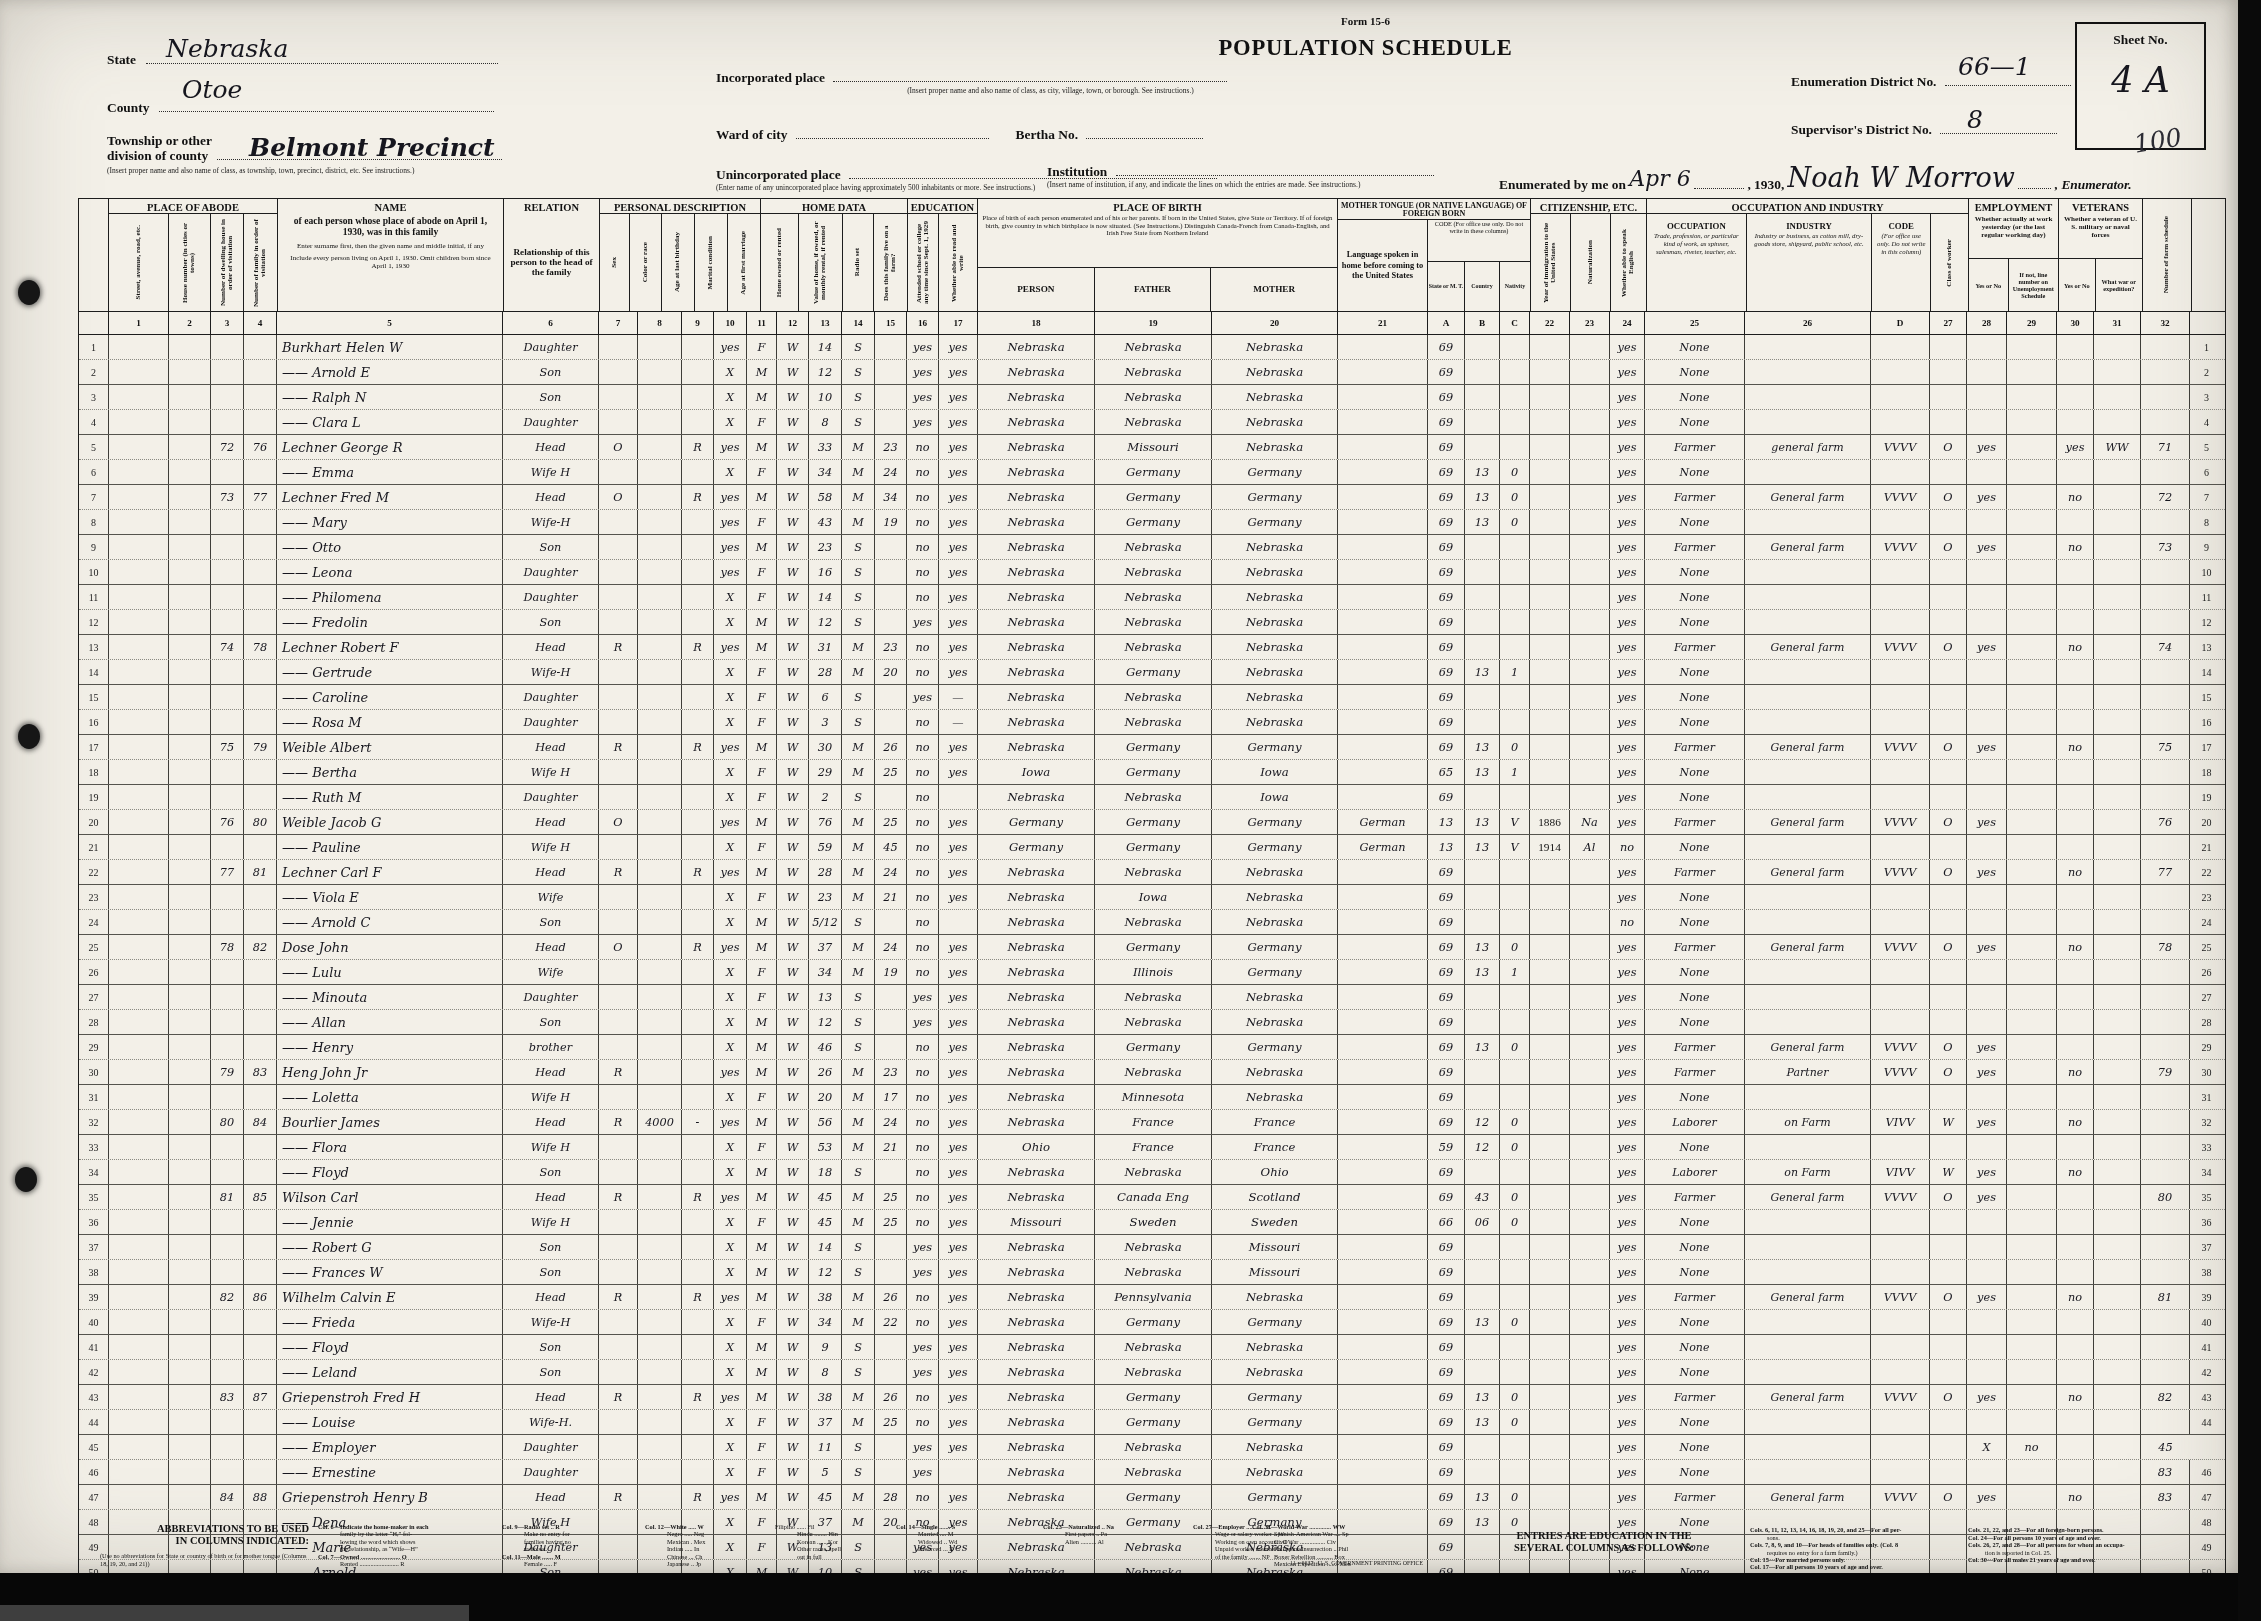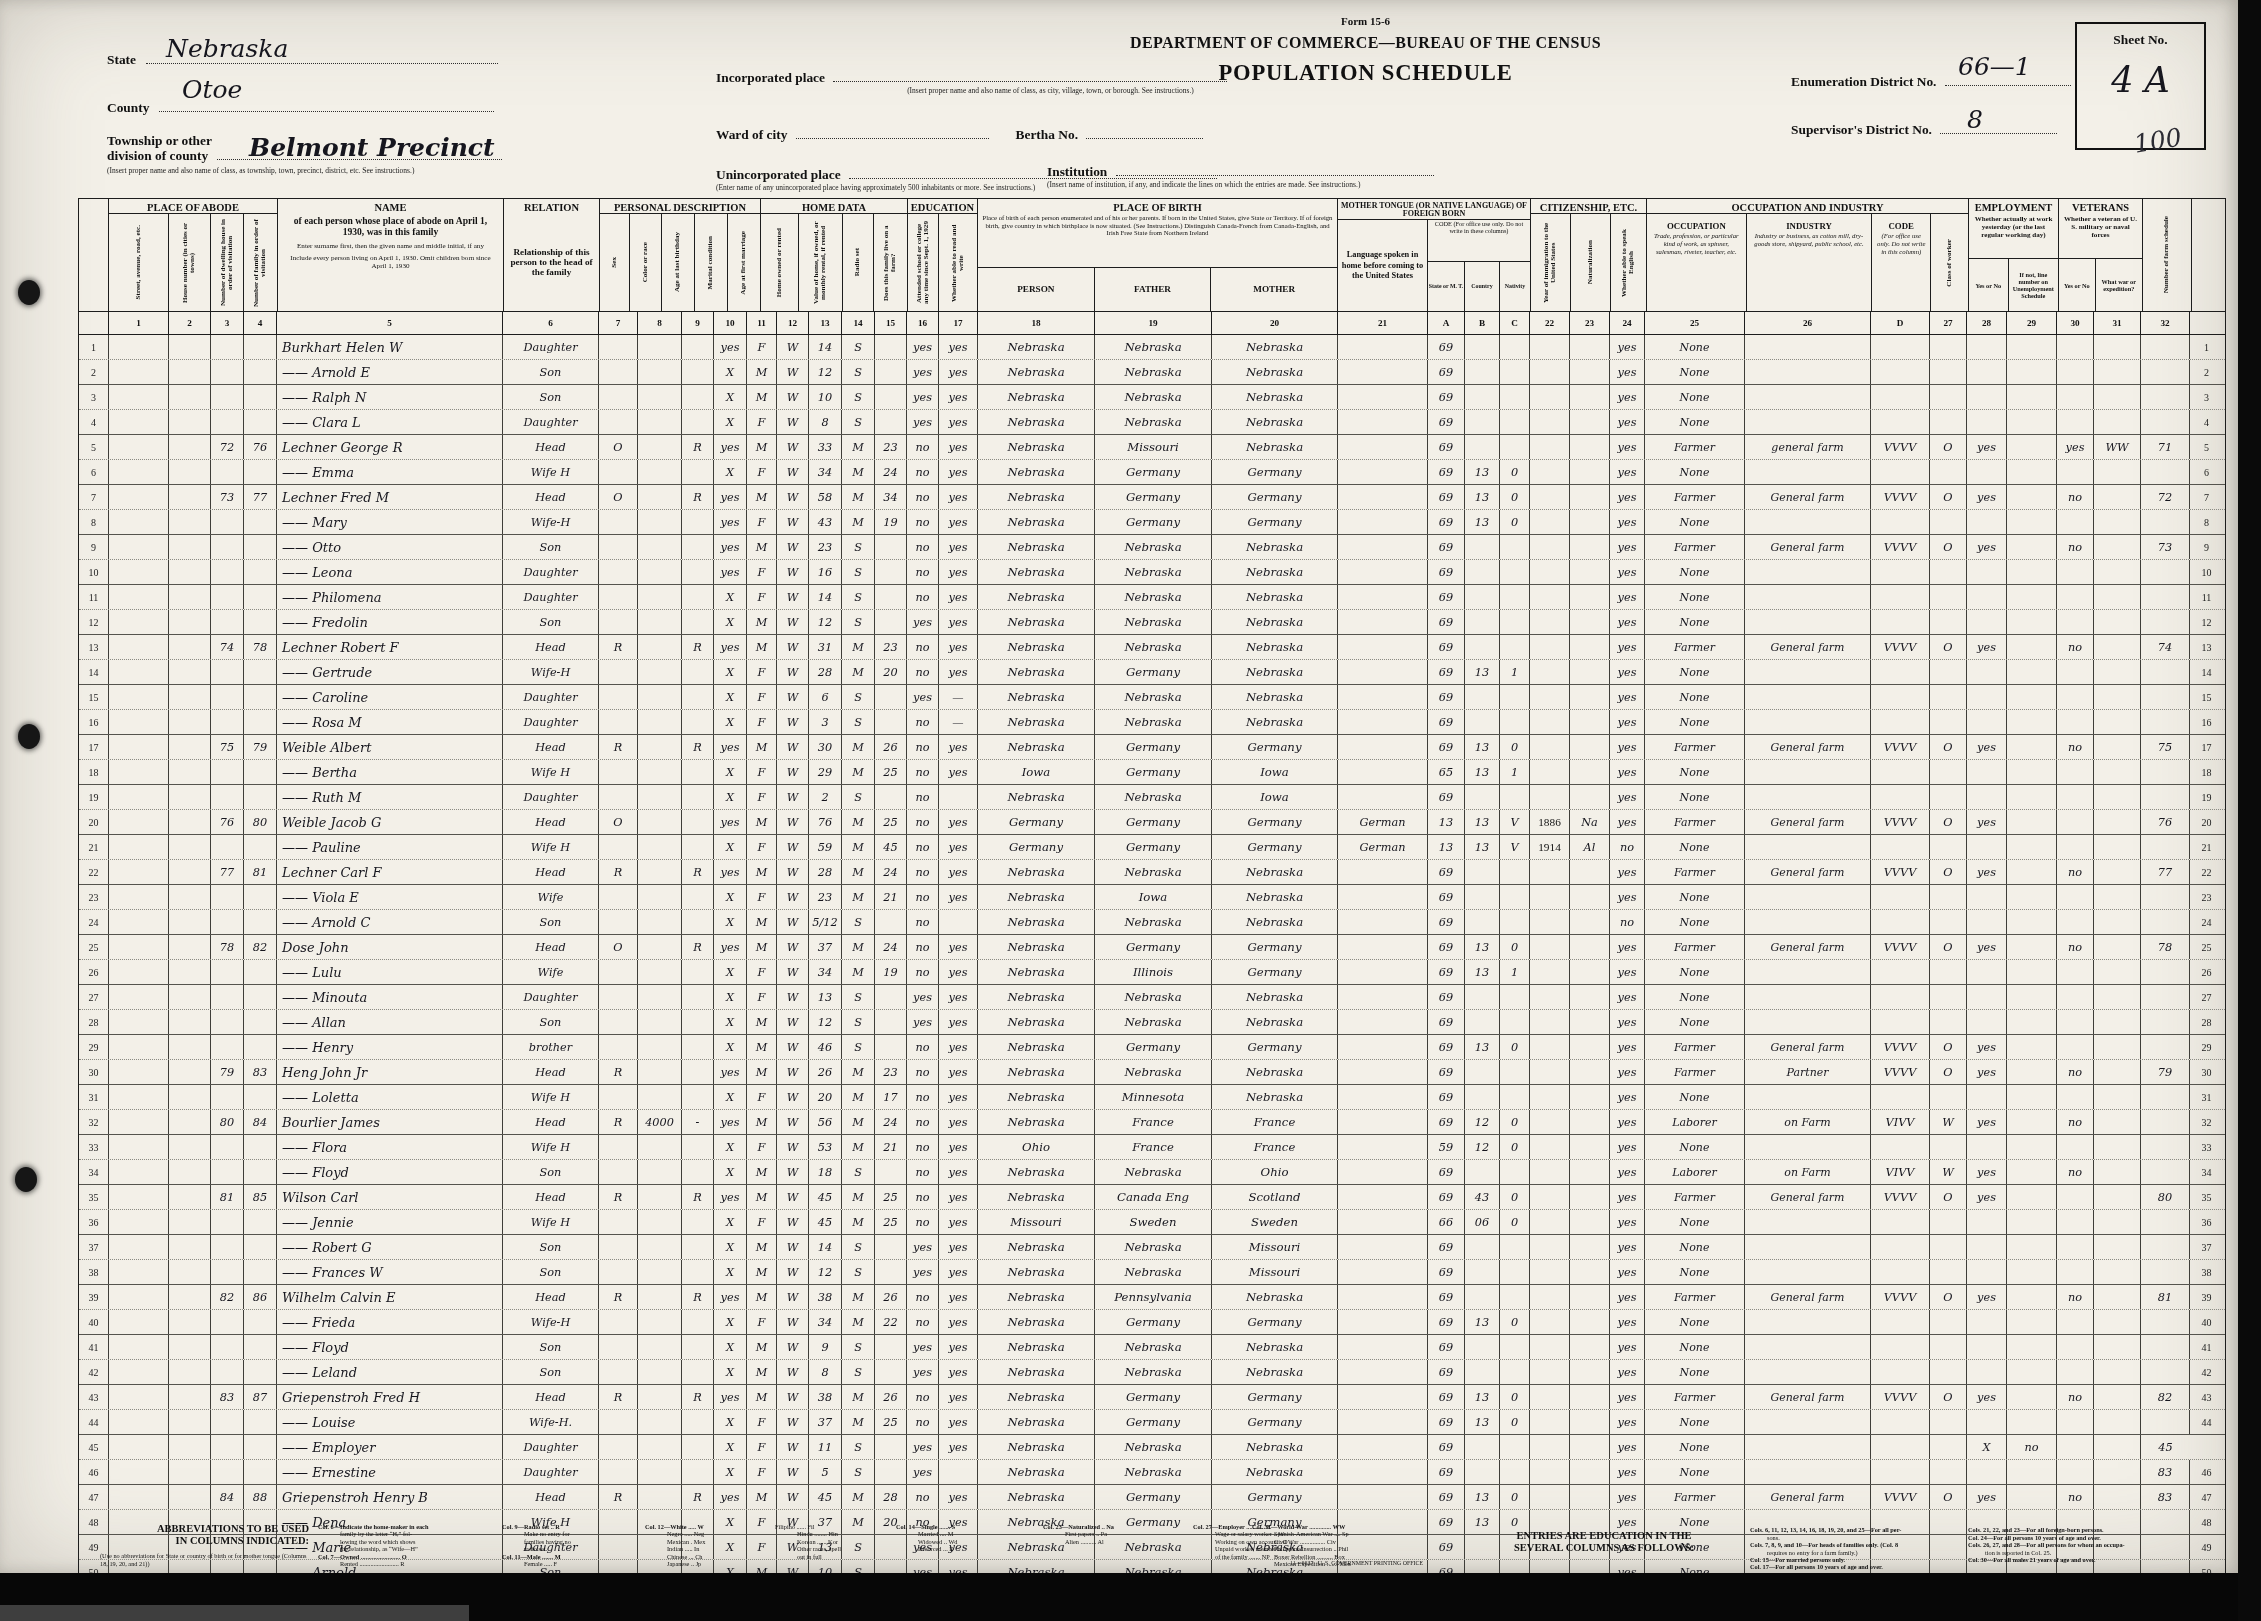--- a/index.html
+++ b/index.html
@@ -65,41 +65,49 @@
 
 <div id="screen">
   <div id="paper">
 
     <div class="hole" style="left:18.4px; top:280px;"></div>
     <div class="hole" style="left:18.4px; top:724px;"></div>
     <div class="hole" style="left:15px; top:1167px;"></div>
 
     <div id="masthead">
       <div id="mast-form">Form 15-6</div>
-      <div id="mast-dept">DEPARTMENT OF COMMERCE—BUREAU OF THE CENSUS</div>
       <div id="mast-sub">POPULATION SCHEDULE</div>
     </div>
 
     <div class="abs" style="left:1791px; top:74px;">
       <span class="fieldlbl">Enumeration District No.</span>
       <span class="hw hw-big" style="position:absolute; left:167px; top:-22px;">66—1</span>
       <span class="dot" style="width:126px; margin-left:5px;"></span>
     </div>
     <div class="abs" style="left:1791px; top:122px;">
       <span class="fieldlbl">Supervisor's District No.</span>
       <span class="hw hw-big" style="position:absolute; left:176px; top:-17px;">8</span>
       <span class="dot" style="width:117px; margin-left:5px;"></span>
     </div>
 
     <div id="sheetbox">
       <div class="fieldlbl" style="margin-top:8.4px;">Sheet No.</div>
       <div class="hw" style="font-size:35px; margin-top:11.7px;">4  A</div>
     </div>
     <div class="abs scrawl" style="left:2134px; top:126px; font-size:25px; transform:rotate(-9deg);">100</div>
 
+    <div class="abs" style="left:1499px; top:164px; width:737px;">
+      <span class="fieldlbl">Enumerated by me on</span>
+      <span class="hw" style="font-size:22px; position:relative; top:-3.3px;">Apr 6</span>
+      <span class="dot" style="width:50px;"></span>
+      <span class="fieldlbl">, 1930,</span>
+      <span class="hw" style="font-size:27px; position:relative; top:-1.7px;">Noah W Morrow</span>
+      <span class="dot" style="width:33px;"></span>
+      <span class="fieldlbl" style="font-style:italic; font-weight:bold;">, Enumerator.</span>
+    </div>
 
     <div class="abs" style="left:107px; top:52px;">
       <span class="fieldlbl">State</span>
       <span class="hw hw-big" style="position:absolute; left:59px; top:-18.4px;">Nebraska</span>
       <span class="dot" style="width:352px; margin-left:6.7px;"></span>
     </div>
     <div class="abs" style="left:107px; top:100px;">
       <span class="fieldlbl">County</span>
       <span class="hw hw-big" style="position:absolute; left:75px; top:-25px;">Otoe</span>
       <span class="dot" style="width:335px; margin-left:6.7px;"></span>

